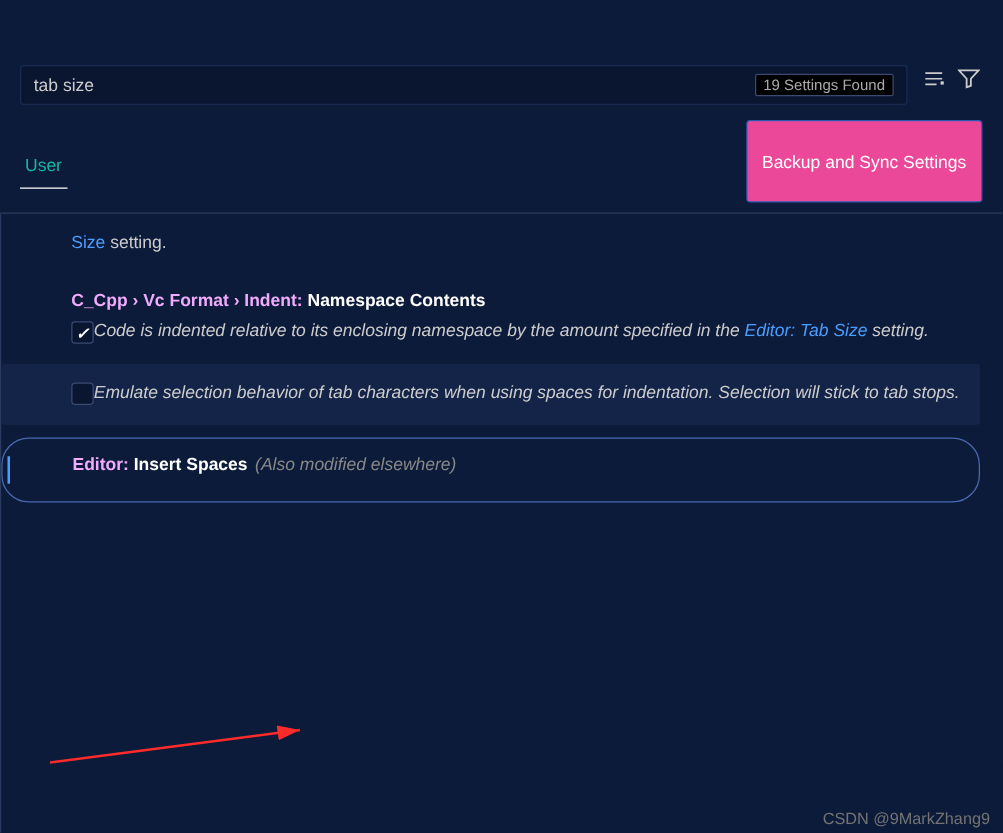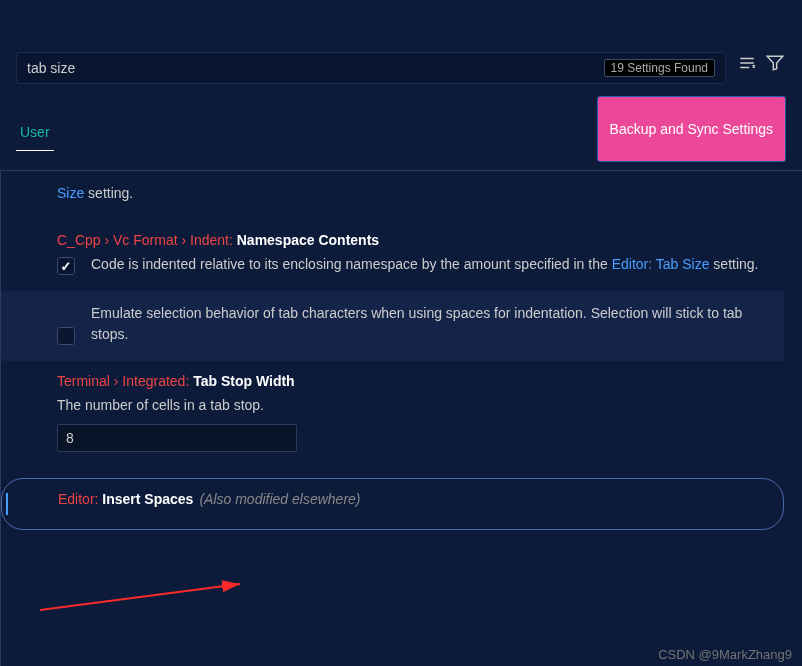--- a/index.html
+++ b/index.html
@@ -105,31 +105,32 @@
   .setting-block.selected {
     border: 1px solid #4a6ab0;
     border-radius: 3px;
     padding-left: 56px;
   }
   .setting-title {
     color: #e0e0e0;
     margin-bottom: 6px;
   }
   .setting-title .bold { font-weight: 700; color: #ffffff; }
-  .setting-title .prefix { color: #ef4444; font-weight: 400; }
+  .setting-title .prefix { color: #f0abfc; font-weight: 700; }
   .modified-note { color: #888888; font-style: italic; font-weight: 400; margin-left: 6px; }
   .desc {
     color: #cccccc;
     line-height: 1.5;
     font-size: 14px;
   }
   .desc-with-check {
     display: flex;
-    gap: 16px;
+    gap: 0;
     align-items: flex-end;
+    font-style: italic;
   }
   .checkbox {
     width: 18px; height: 18px;
     background: #0a1530;
     border: 1px solid #3a4a70;
     border-radius: 3px;
     flex-shrink: 0;
     margin-top: 2px;
     display: flex;
     align-items: center;
@@ -237,27 +238,20 @@
       </div>
     </div>
 
     <div class="setting-block highlighted">
       <div class="desc-with-check">
         <div class="checkbox"></div>
         <div class="desc">Emulate selection behavior of tab characters when using spaces for indentation. Selection will stick to tab stops.</div>
       </div>
     </div>
 
-    <div class="setting-block">
-      <div class="setting-title">
-        <span class="prefix">Terminal › Integrated: </span><span class="bold">Tab Stop Width</span>
-      </div>
-      <div class="desc">The number of cells in a tab stop.</div>
-      <input class="input-field" value="8" style="">
-    </div>
 
     <div class="setting-block selected" style="position:relative; margin-top:10px;border-radius:22px;">
 
       <div class="blue-bar"></div>
       <div class="setting-title">
         <span class="prefix">Editor: </span><span class="bold">Insert Spaces</span><span class="modified-note">(Also modified elsewhere)</span>
       </div>
     </div>
 
   </div>

